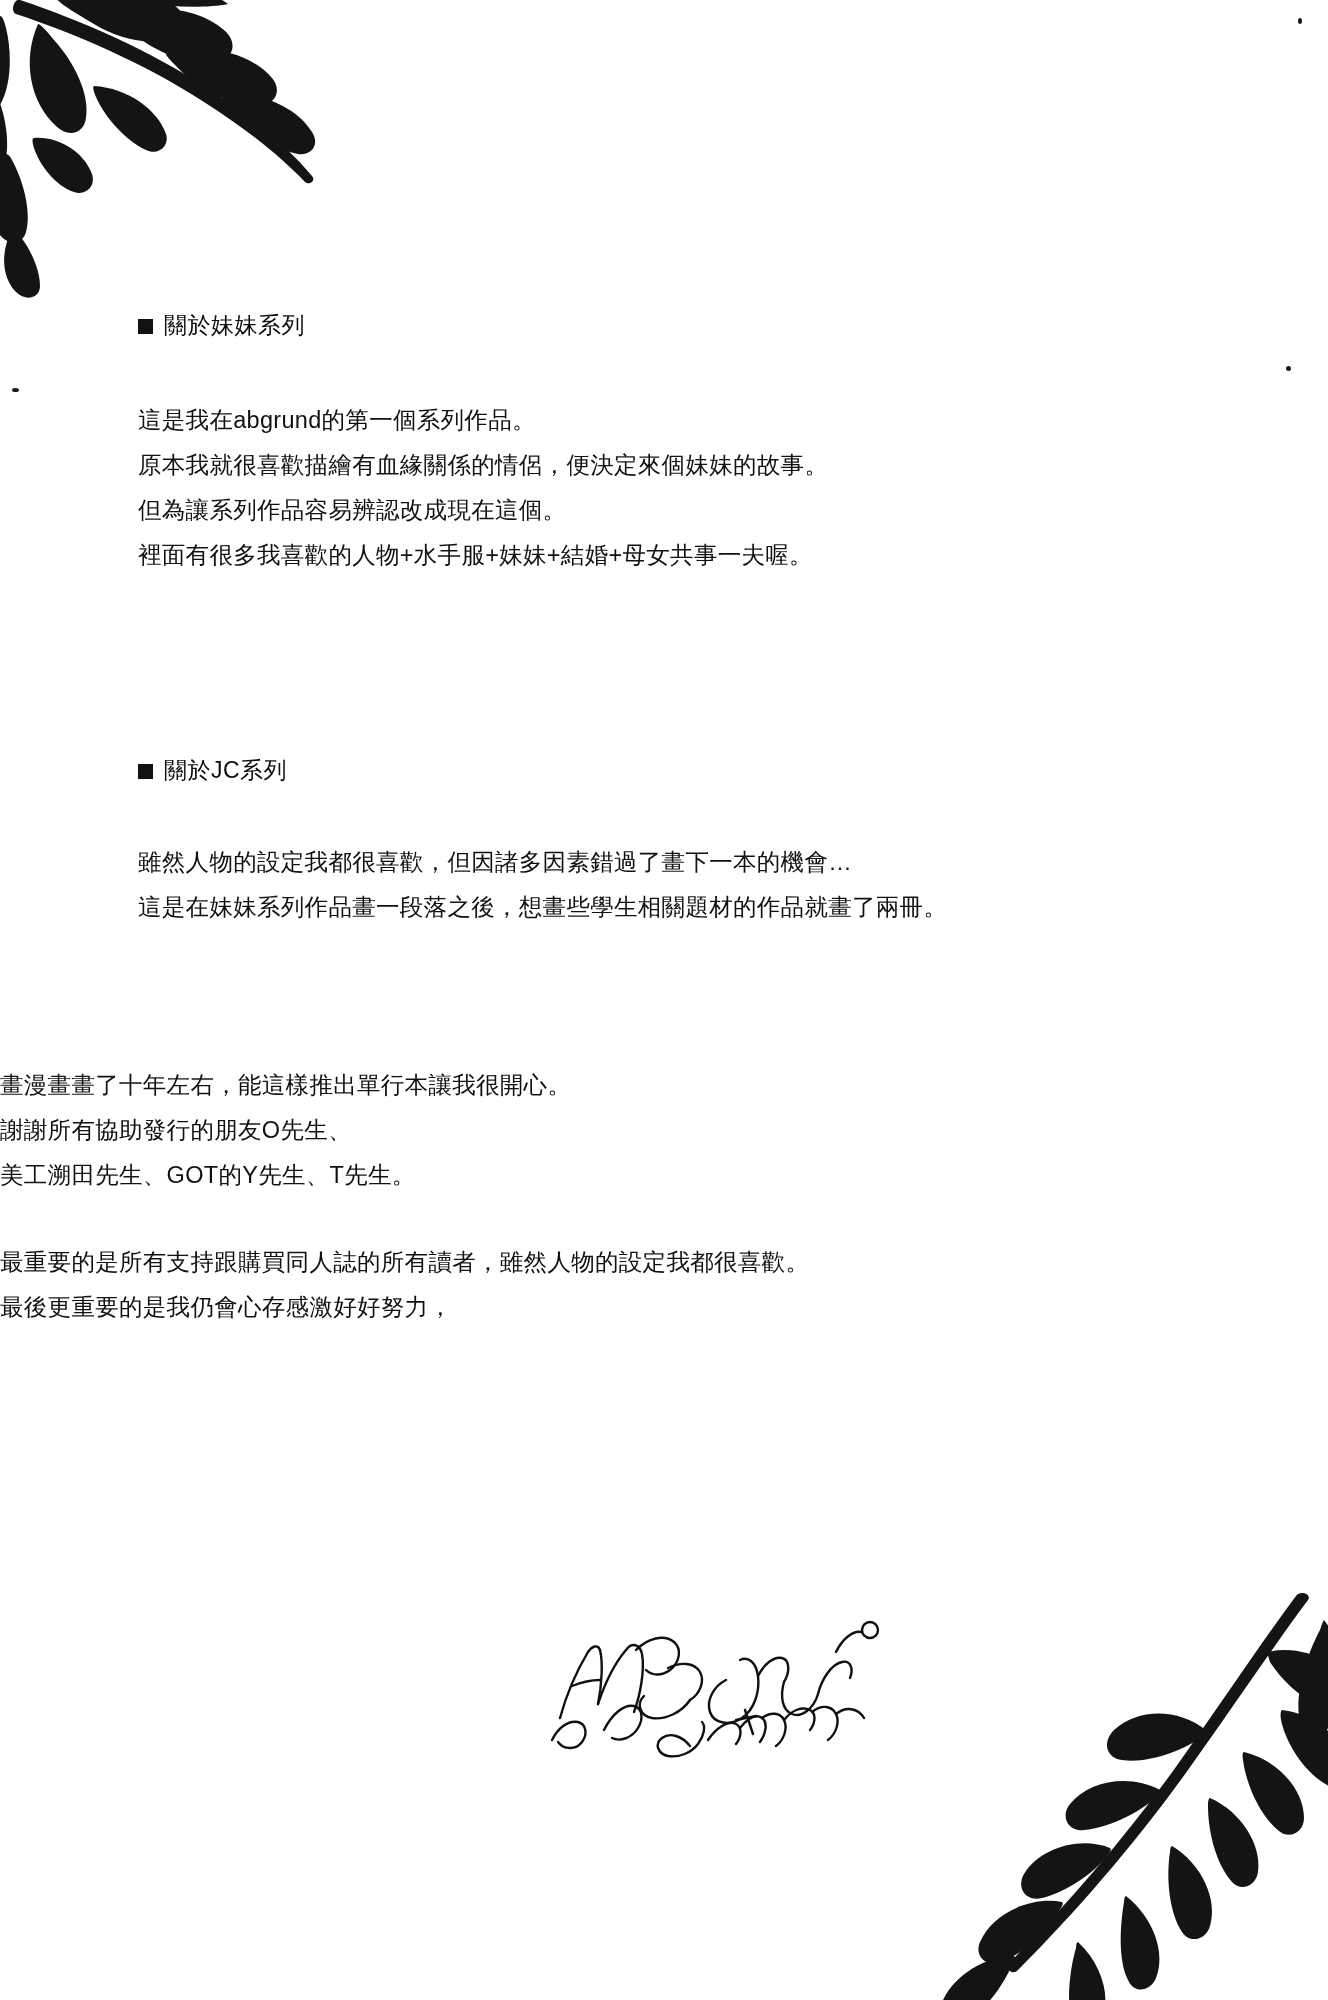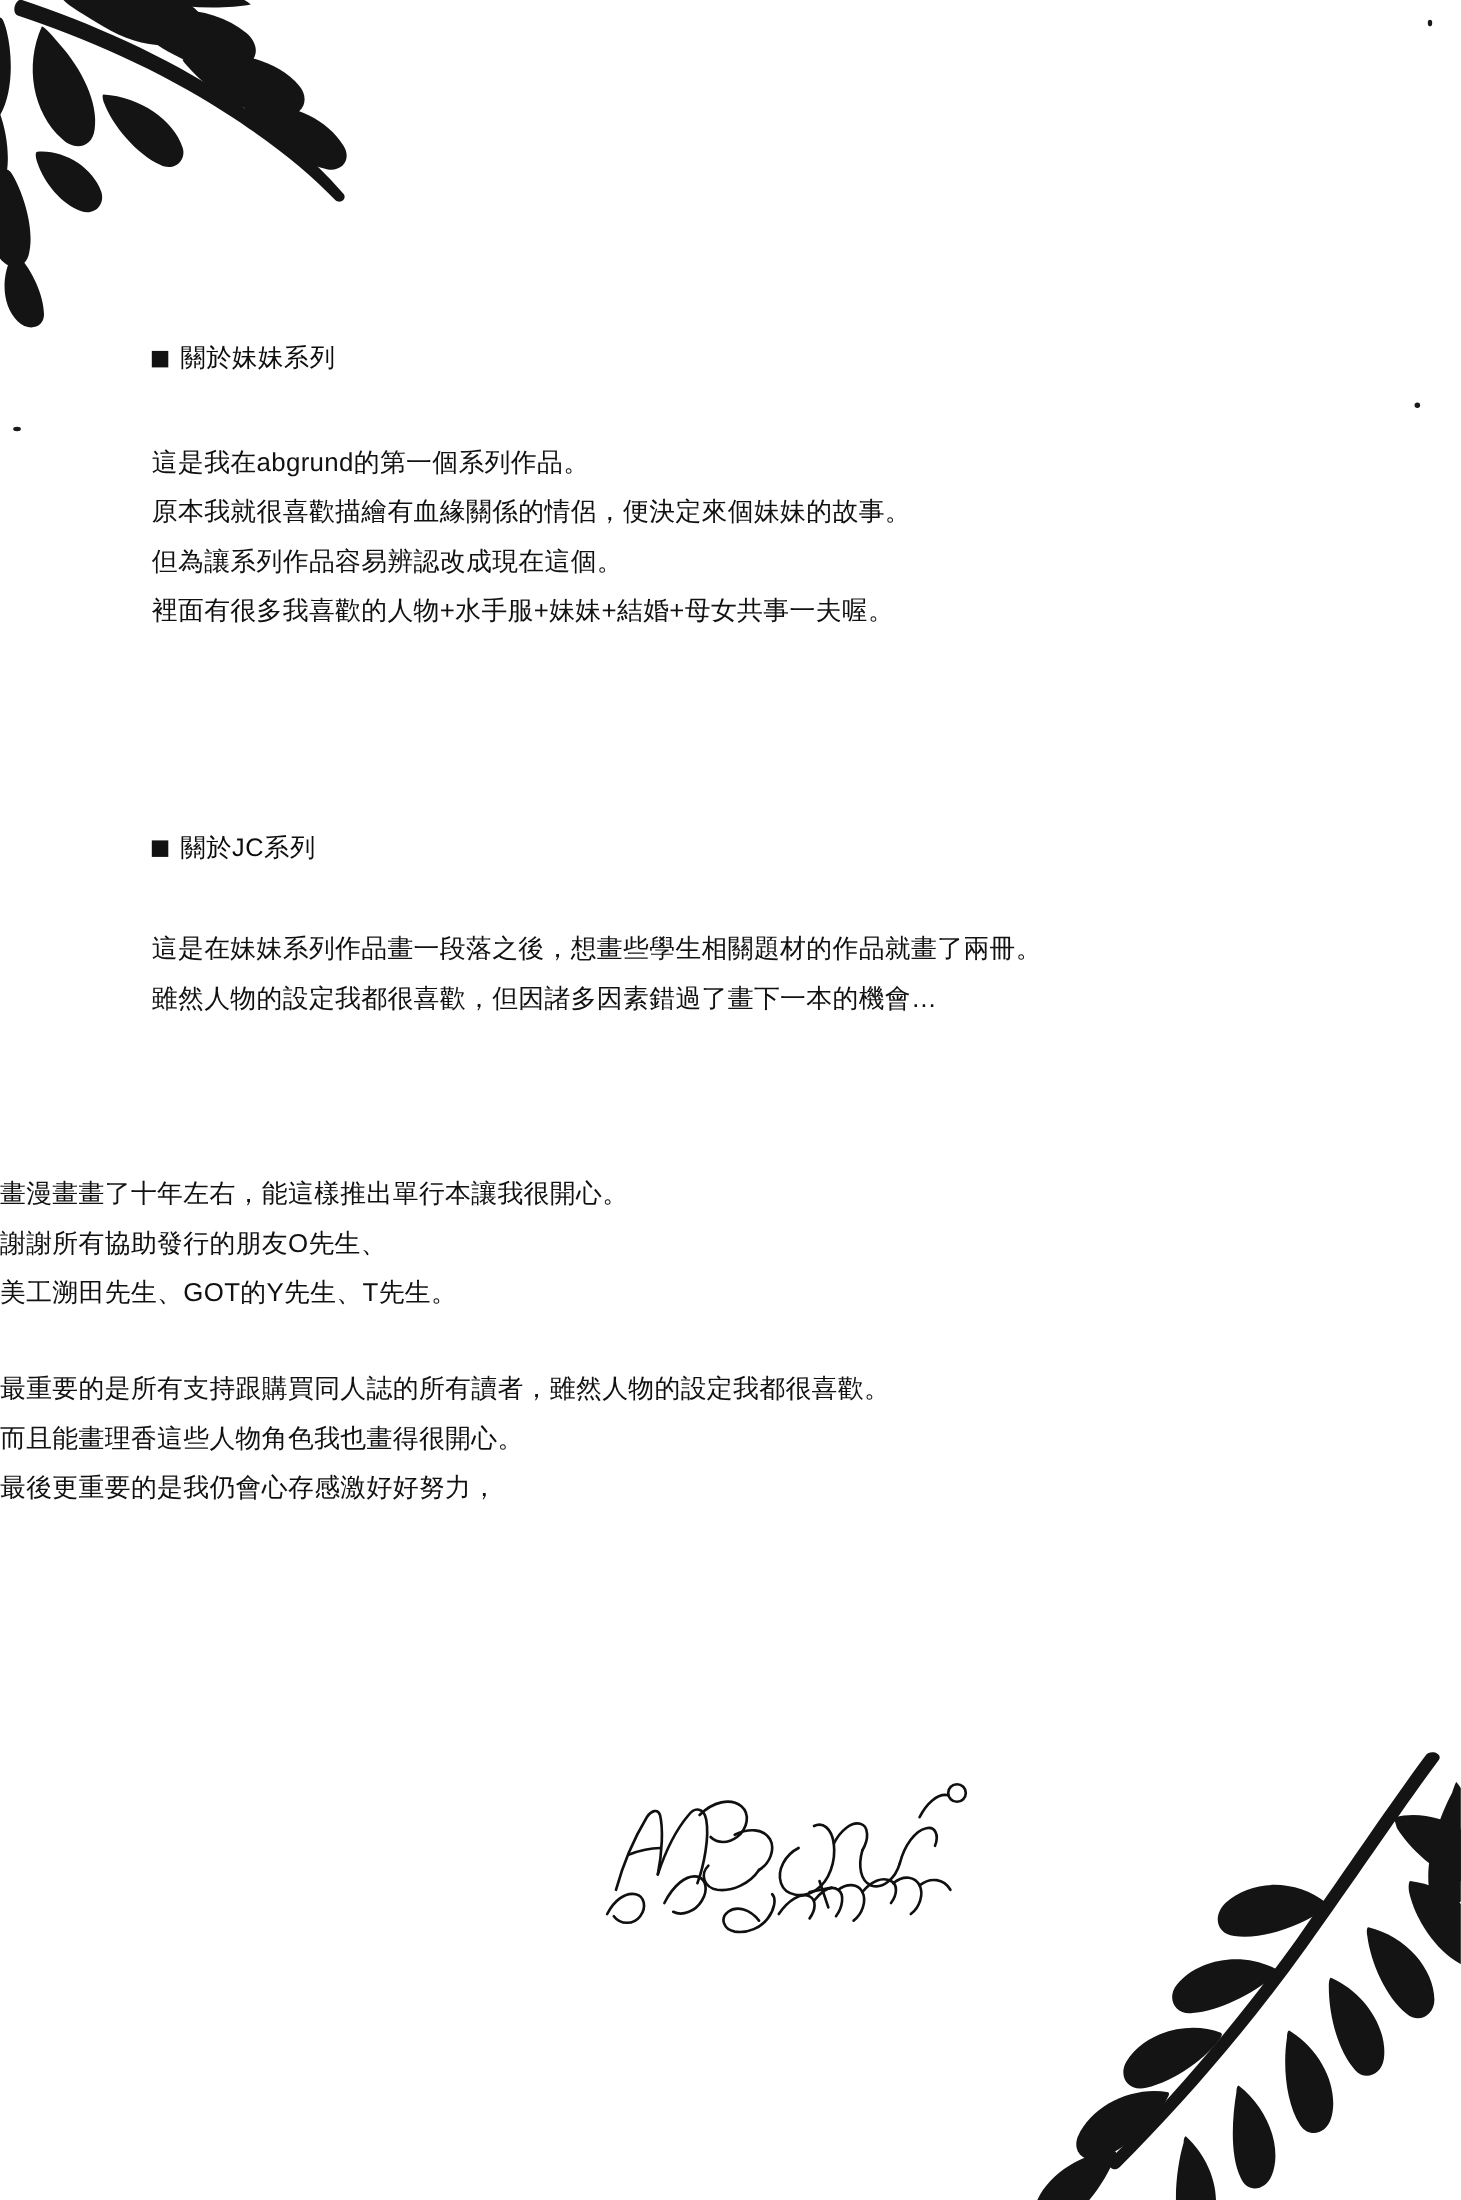--- a/index.html
+++ b/index.html
@@ -164,33 +164,32 @@
       <div>原本我就很喜歡描繪有血緣關係的情侶，便決定來個妹妹的故事。</div>
       <div>但為讓系列作品容易辨認改成現在這個。</div>
       <div>裡面有很多我喜歡的人物+水手服+妹妹+結婚+母女共事一夫喔。</div>
     </div>
 
     <div class="section-head" style="left:138px; top:755px;">
       <span class="bullet"></span><span>關於JC系列</span>
     </div>
 
     <div class="para" style="top:840px;">
+      <div>雖然人物的設定我都很喜歡，但因諸多因素錯過了畫下一本的機會…</div>
       <div>這是在妹妹系列作品畫一段落之後，想畫些學生相關題材的作品就畫了兩冊。</div>
-      <div>雖然人物的設定我都很喜歡，但因諸多因素錯過了畫下一本的機會…</div>
     </div>
 
     <div class="centered" style="top:1063px;">
       <div>畫漫畫畫了十年左右，能這樣推出單行本讓我很開心。</div>
       <div>謝謝所有協助發行的朋友O先生、</div>
       <div>美工溯田先生、GOT的Y先生、T先生。</div>
     </div>
 
     <div class="centered" style="top:1240px;">
       <div>最重要的是所有支持跟購買同人誌的所有讀者，雖然人物的設定我都很喜歡。</div>
-      <div>而且能畫理香這些人物角色我也畫得很開心。</div>
       <div>最後更重要的是我仍會心存感激好好努力，</div>
     </div>
 
   </div>
 
   <svg class="signature" viewBox="0 0 420 160" xmlns="http://www.w3.org/2000/svg">
     <g fill="none" stroke="#101010" stroke-width="2.4" stroke-linecap="round" stroke-linejoin="round">
       <path d="M20 118 C26 96 36 72 48 52 C52 46 58 44 60 50 C63 62 62 84 58 104"></path>
       <path d="M32 86 C42 82 52 80 60 80"></path>
       <path d="M58 104 C64 86 74 64 86 50 C92 42 100 44 102 54 C105 70 100 96 94 112"></path>

